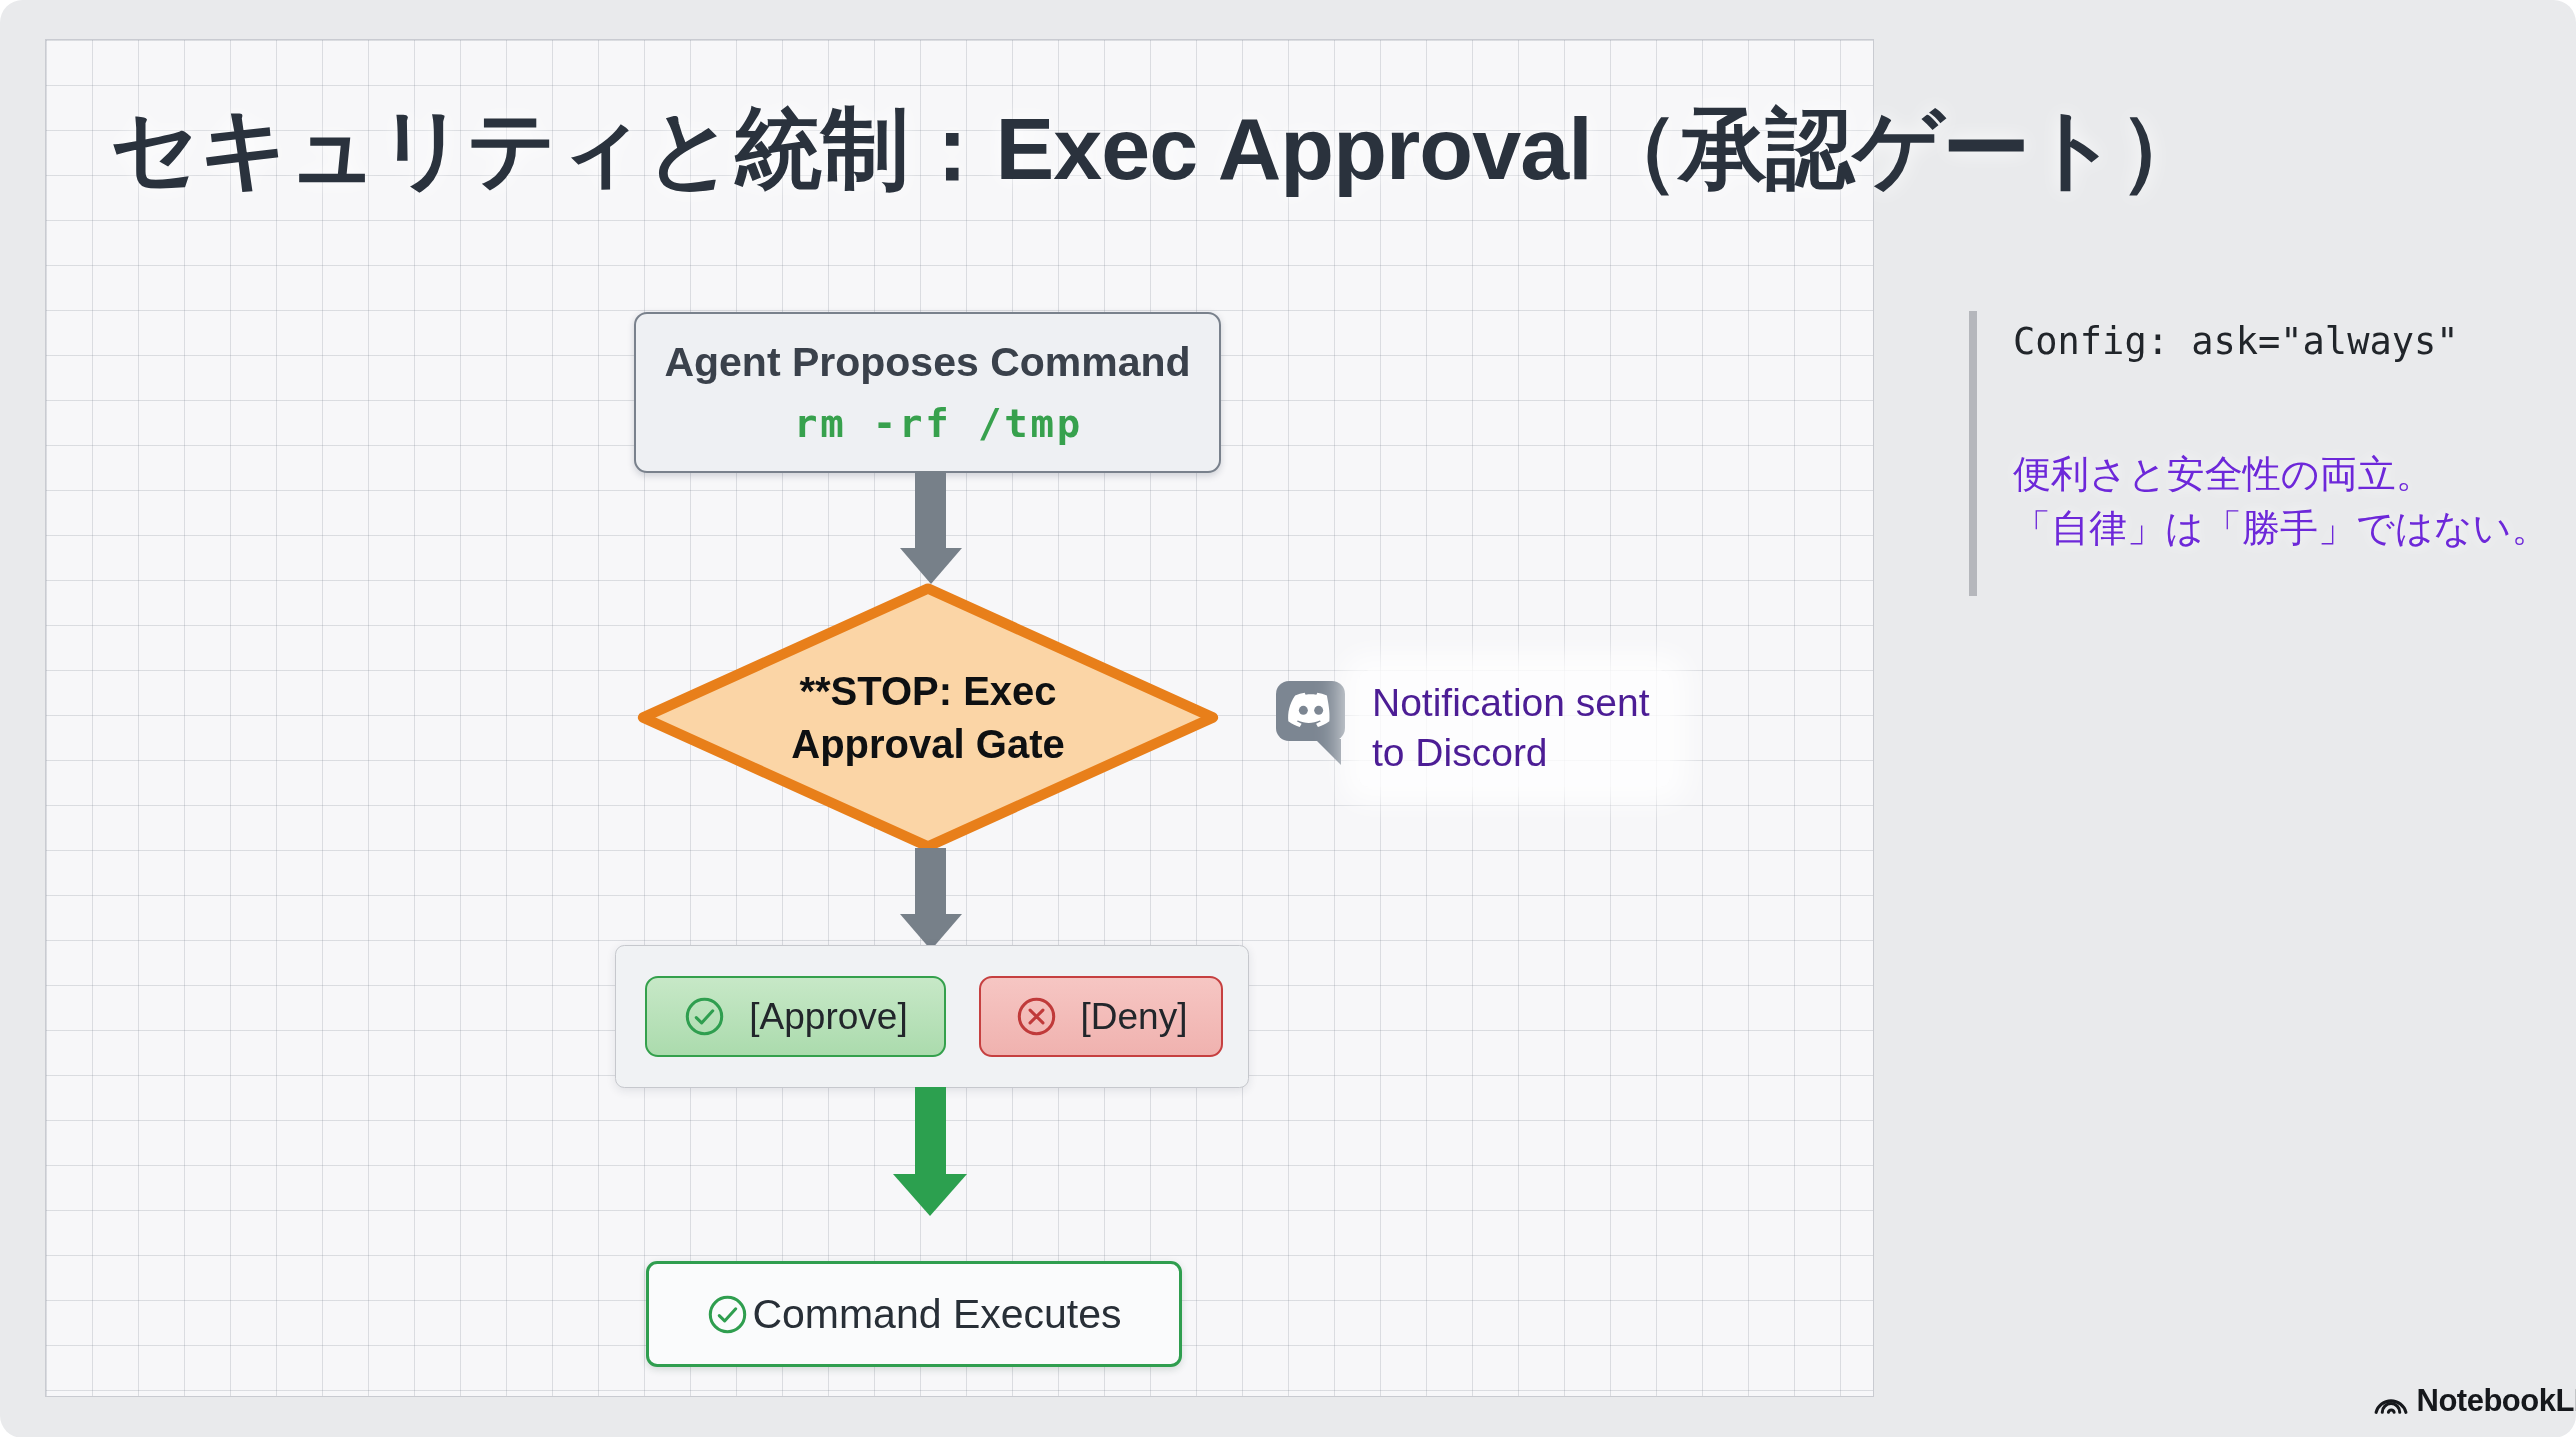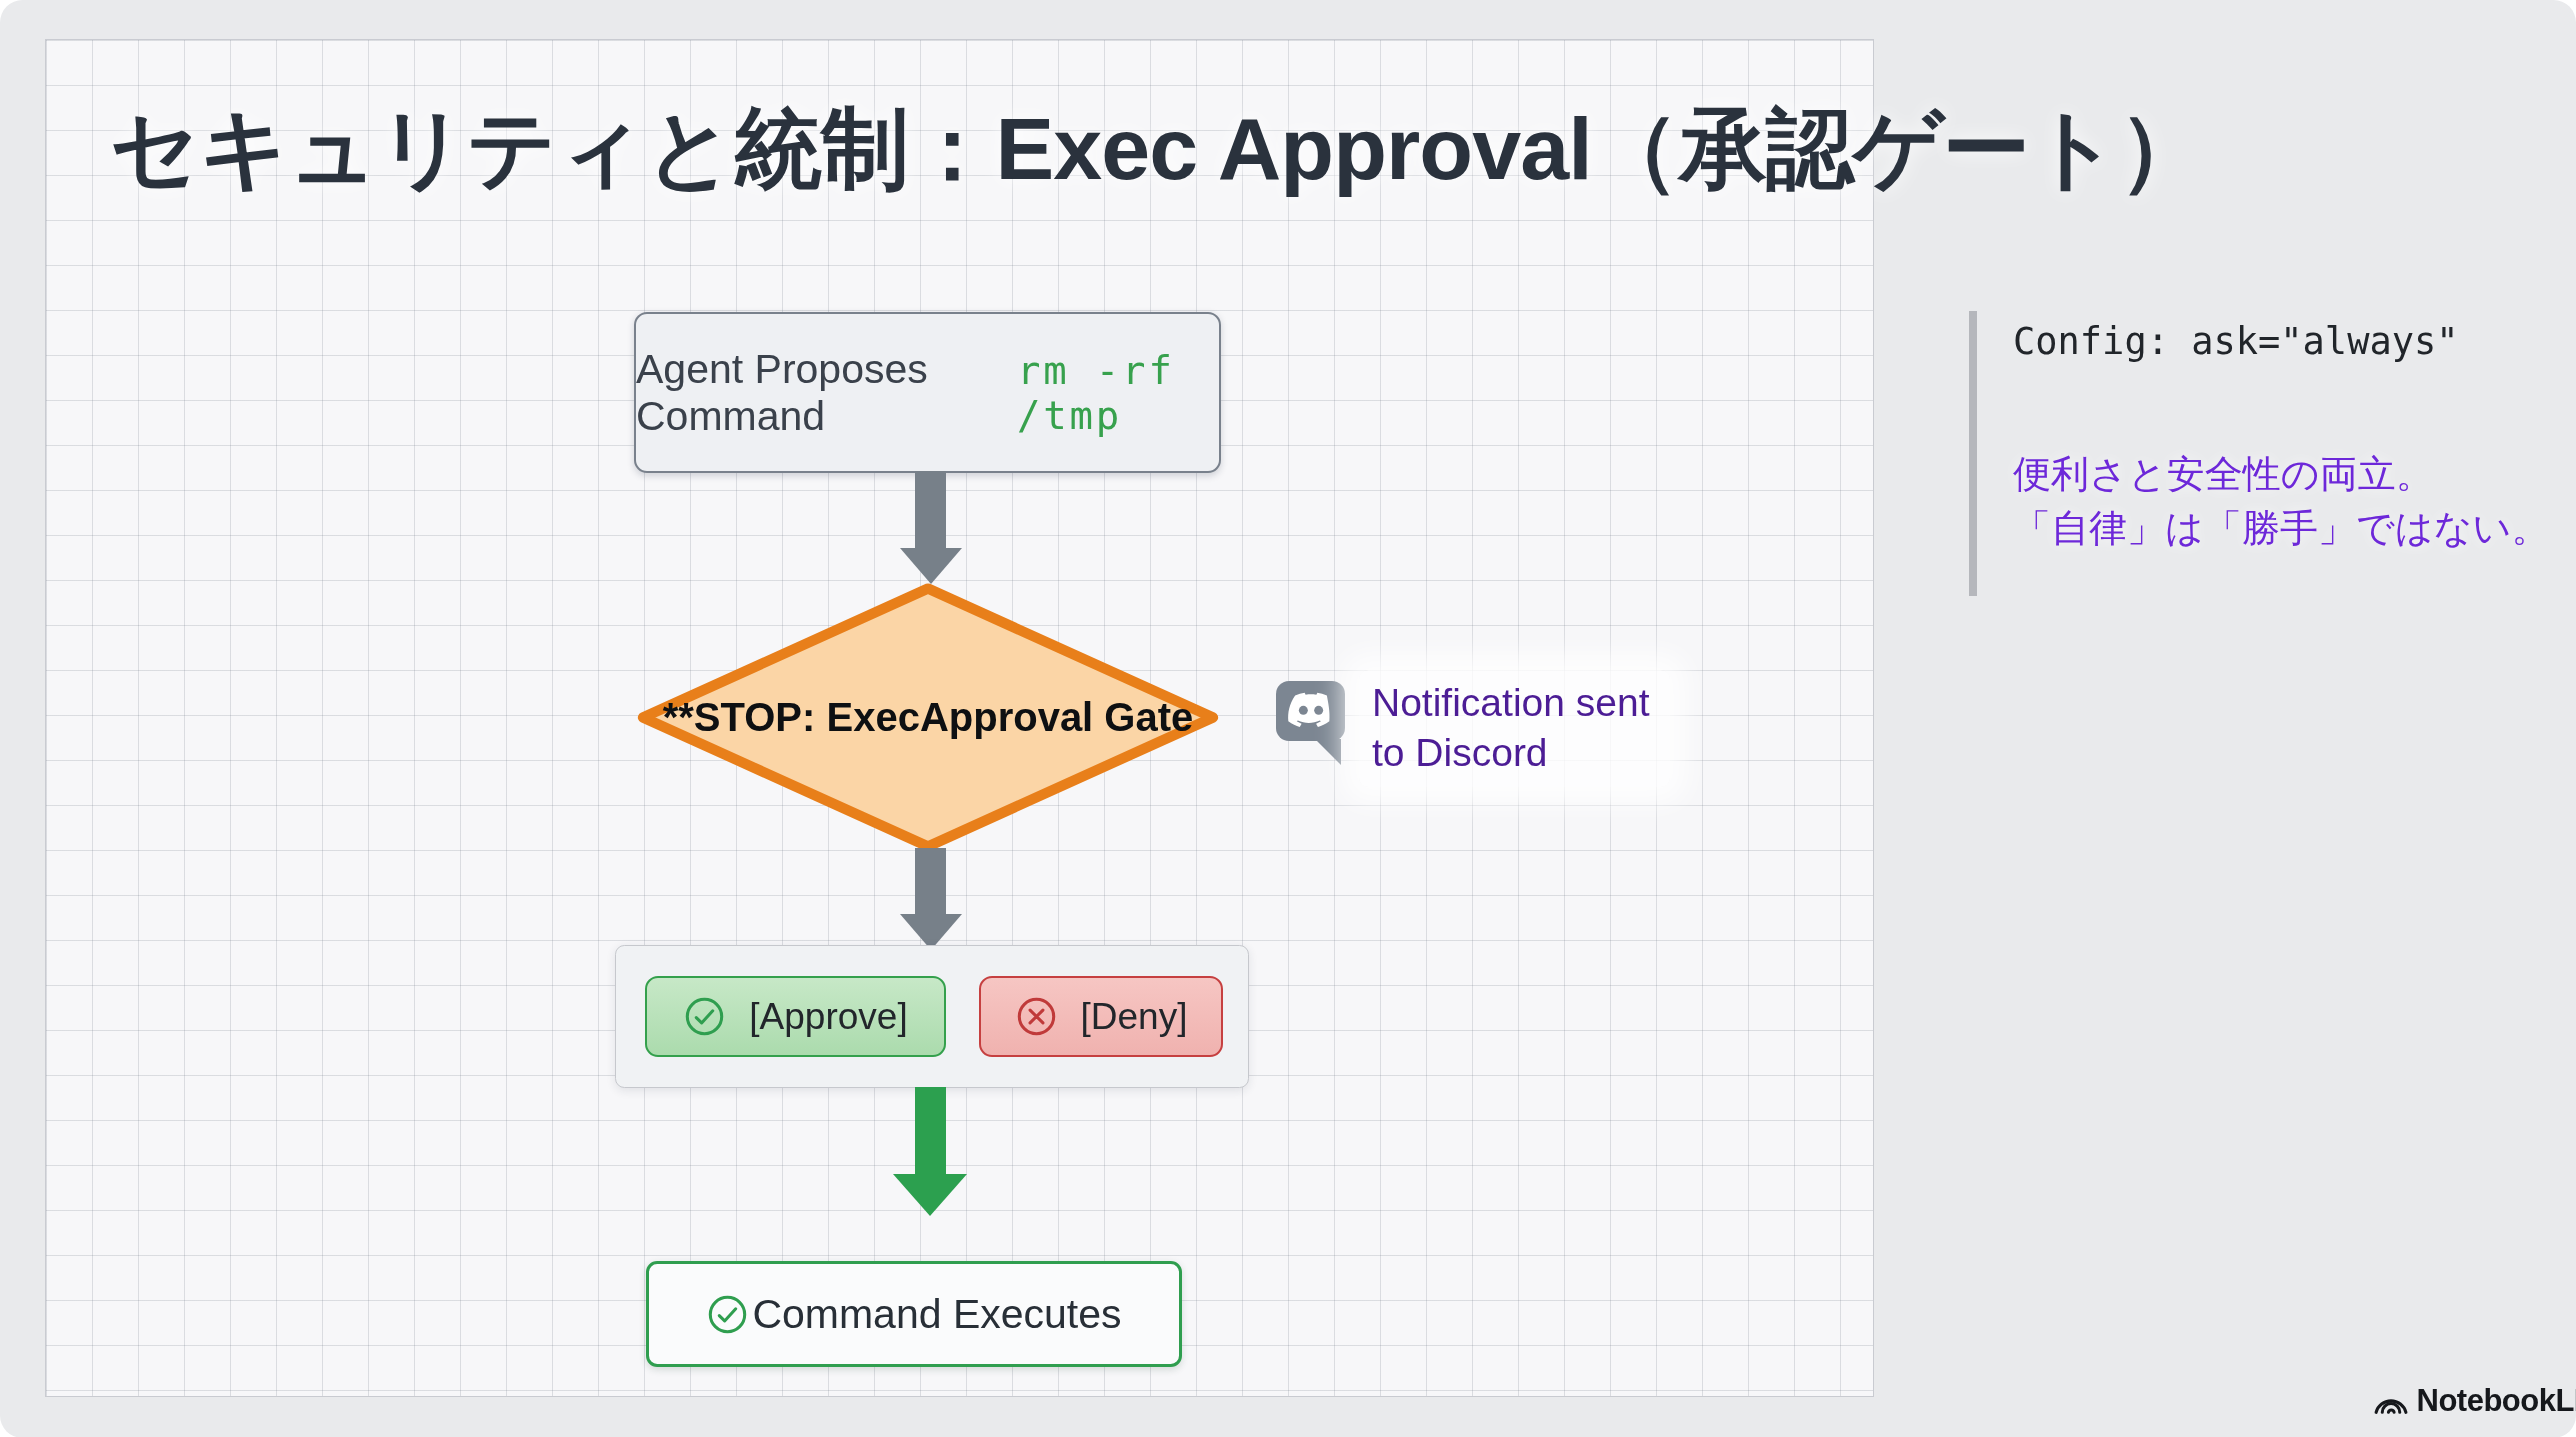--- a/index.html
+++ b/index.html
@@ -27,21 +27,21 @@
     font-size:88px; font-weight:700; color:#2a323d; letter-spacing:-0.9px;
     text-shadow:0 0 20.6px rgba(255,255,255,0.95);
     white-space:nowrap;
   }
 
   
   #propose-box {
     left:634px; top:312px; width:587px; height:161px;
     background:#eef0f3; border:2.8px solid #79818c; border-radius:13px;
     box-shadow:0 2.8px 7.5px rgba(30,40,60,0.18);
-    display:flex; flex-direction:row; align-items:center; justify-content:center; gap:15px;
+    display:flex; flex-direction:column; align-items:center; justify-content:center; gap:15px;font-weight:bold;
   }
   #propose-heading { font-size:41px; color:#3a414b; }
   #propose-command {
     font-family:"DejaVu Sans Mono","Liberation Mono",monospace;
     font-size:39px; color:#37a14d; letter-spacing:2.8px;margin-left:22px;
   }
 
   
   .stem { position:absolute; width:31px; }
   .head { position:absolute; width:0; height:0; border-left:31px solid transparent; border-right:31px solid transparent; }
@@ -54,21 +54,21 @@
   #arrow1-head { left:900px; top:548px; }
   #arrow2-stem { left:915px; top:848px; height:67px; }
   #arrow2-head { left:900px; top:914px; }
   #arrow3-stem { left:915px; top:1087px; height:89px; }
   #arrow3-head { left:893px; top:1174px; }
 
   
   #gate-diamond { left:635px; top:582px; width:586px; height:271px; }
   #gate-label {
     left:635px; top:582px; width:586px; height:271px;
-    display:flex; align-items:center; justify-content:center;
+    display:flex; flex-direction:column; align-items:center; justify-content:center;
     font-size:40px; font-weight:700; color:#0e1012; line-height:53px; text-align:center;
   }
 
   
   #discord-icon { left:1276px; top:681px; width:69px; height:92px; }
   #discord-body {
     position:absolute; left:0; top:0; width:69px; height:60px;
     background:#7c8692; border-radius:13px;
     display:flex; align-items:center; justify-content:center;
   }

